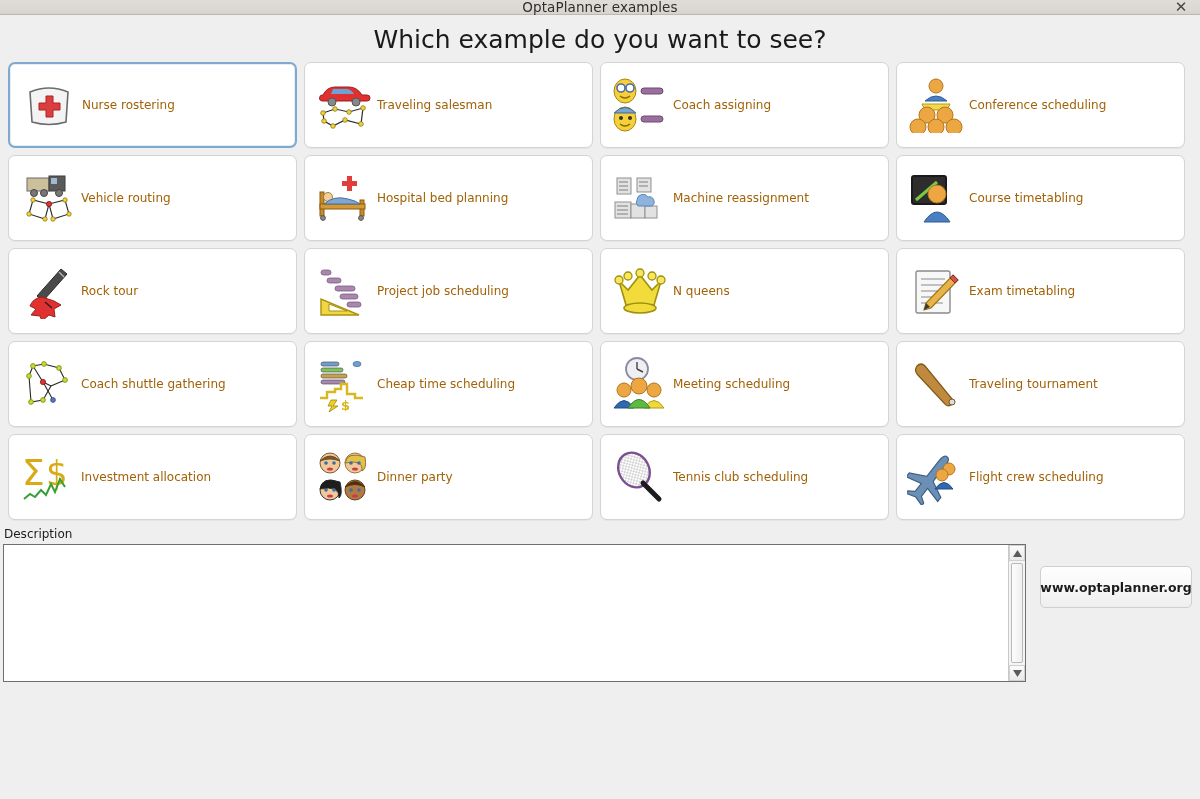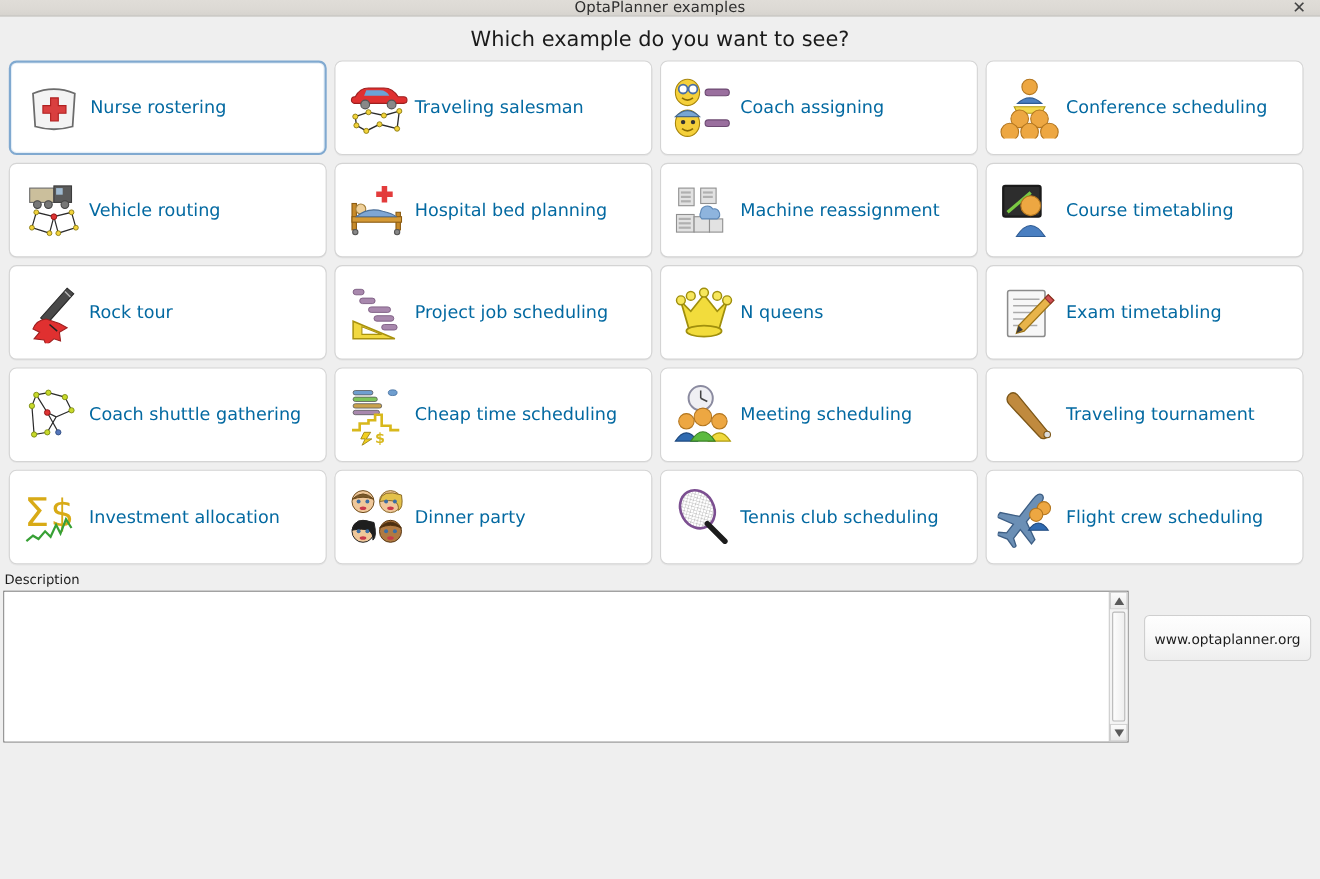--- a/index.html
+++ b/index.html
@@ -26,21 +26,21 @@
   #close-btn {
     position: absolute; right: 8px; top: 50%; transform: translateY(-50%);
     width: 22px; height: 22px;
     display: flex; align-items: center; justify-content: center;
     color: #444; font-size: 15px; font-weight: bold;
     cursor: pointer; line-height: 1;
   }
   
   #heading {
     text-align: center;
-    font-size: 19px;
+    font-size: 25px;
     color: #1a1a1a;
     padding: 10px 0 8px 0;
     font-weight: normal;
   }
   
   #grid {
     display: grid;
     grid-template-columns: repeat(4, 289px);
     gap: 7px 7px;
     padding: 0 8px;
@@ -60,22 +60,22 @@
   .card.selected {
     border: 2px solid #80a9d0;
     box-shadow: 0 0 0 1px #e4eef7 inset;
   }
   .card .ico {
     width: 62px; min-width: 62px; height: 62px;
     display: flex; align-items: center; justify-content: center;
     margin-right: 2px;
   }
   .card .lbl {
-    font-size: 16px;
-    color: #0369a1;
+    font-size: 12px;
+    color: #a16207;
     line-height: 1.2;
   }
   
   #desc-label {
     font-size: 12px;
     color: #1c1c1c;
     padding: 7px 0 3px 4px;
   }
   #bottom {
     display: flex;
@@ -124,20 +124,21 @@
     border: 1px solid #b9b9b9;
     border-radius: 2px;
     cursor: pointer;
   }
   
   #side-btns {
     margin-left: 14px;
     display: flex; flex-direction: column;
     gap: 8px;
     padding-top: 22px;
+    font-weight: bold;
   }
   .side-btn {
     width: 152px; height: 42px;
     background: linear-gradient(to bottom,#fefefe 0%,#f8f8f8 50%,#eeeeee 100%);
     border: 1px solid #cfcfcf;
     border-radius: 5px;
     display: flex; align-items: center; justify-content: center;
     font-size: 12.5px;
     color: #1c1c1c;
     cursor: pointer;

